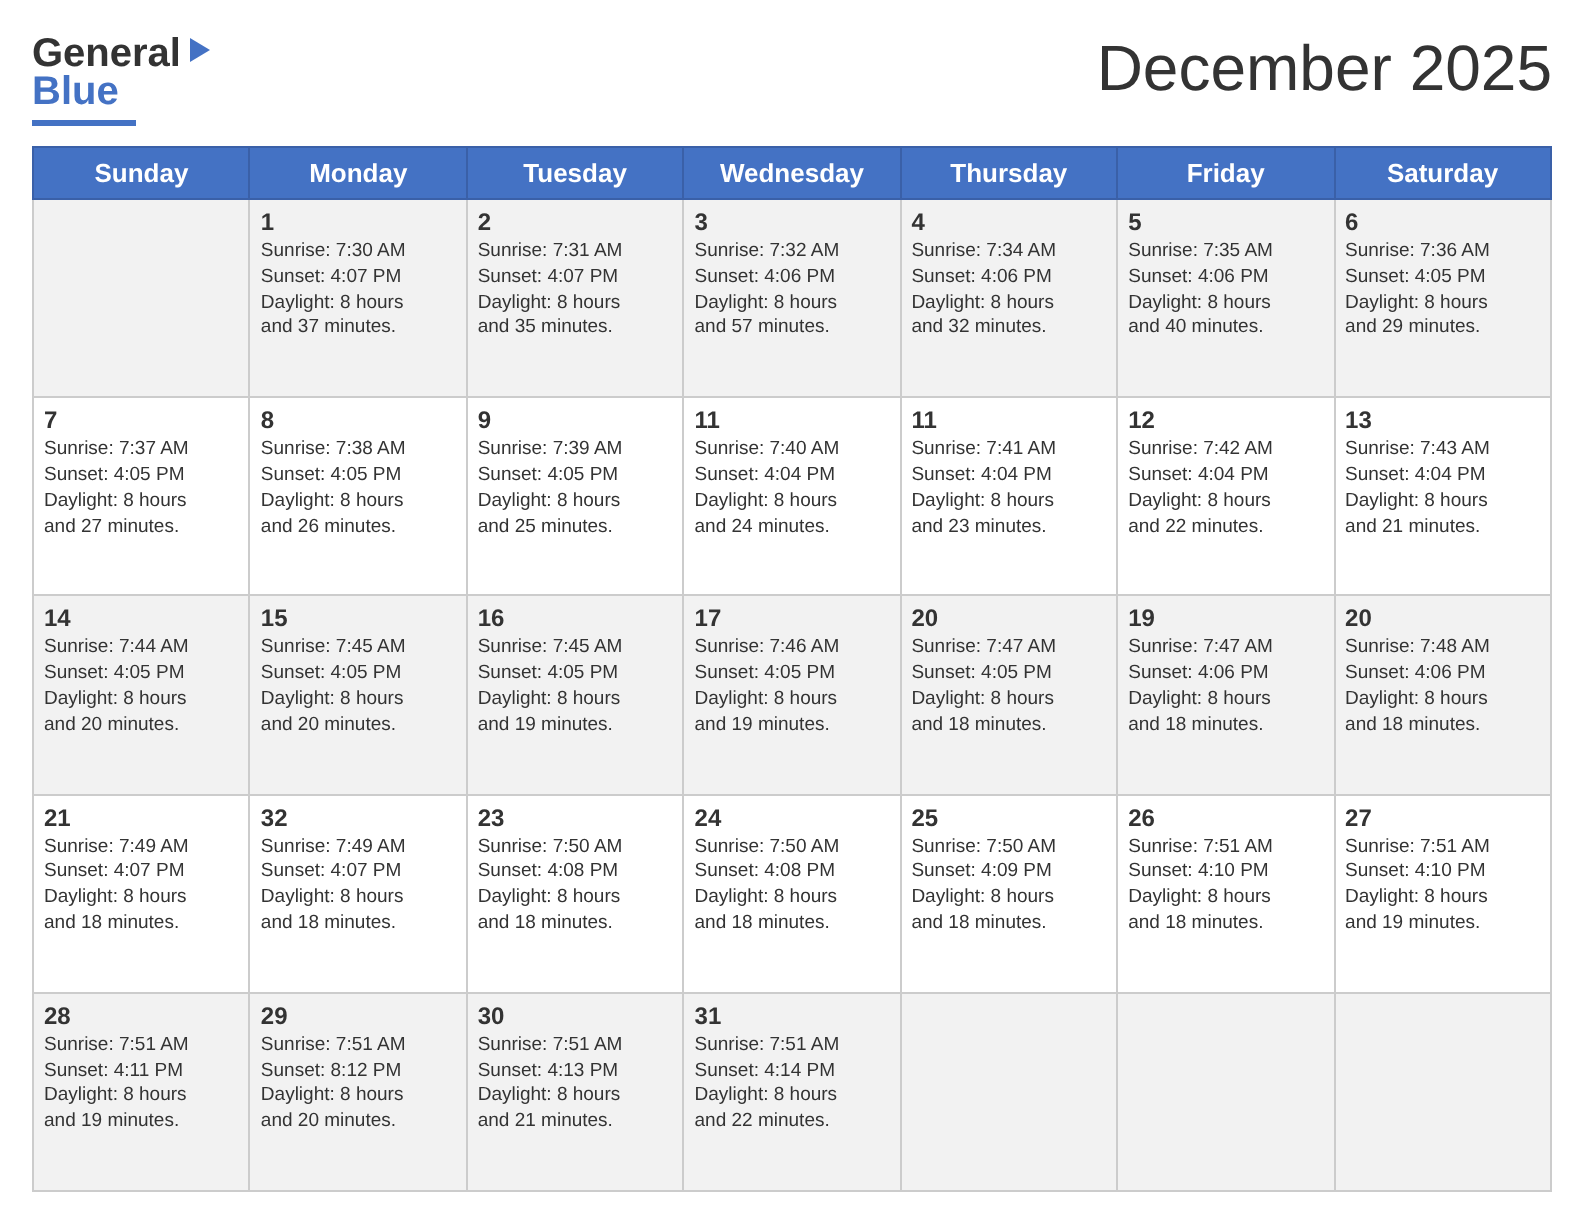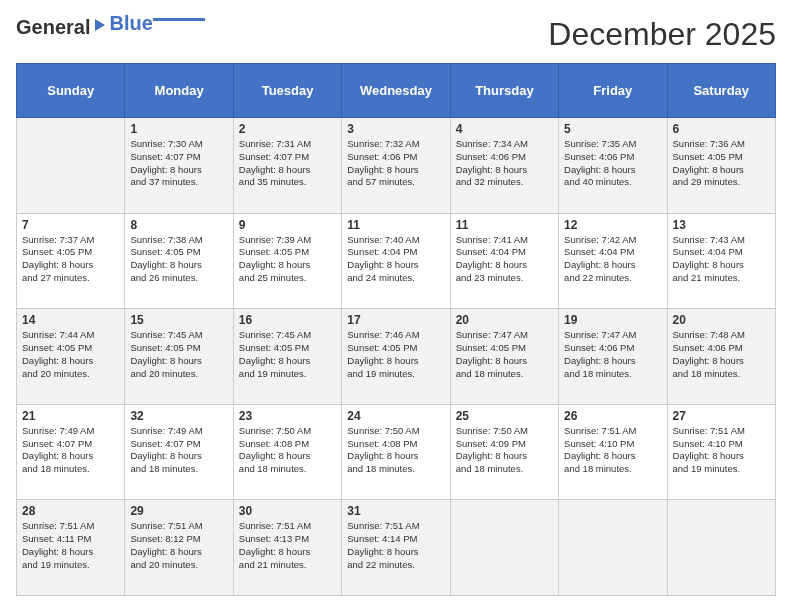--- a/index.html
+++ b/index.html
@@ -18,21 +18,21 @@
       flex-direction: column;
     }
     .header {
       display: flex;
       justify-content: space-between;
       align-items: flex-start;
       margin-bottom: 10px;
     }
     .logo {
       display: flex;
-      flex-direction: row;
+      flex-direction: column;
       align-items: flex-start;
     }
     .title-block {
       text-align: right;
     }
     .month-title {
       font-size: 32px;
       font-weight: normal;
       color: #333;
     }
@@ -45,21 +45,21 @@
       border: 1px solid #ccc;
       border-collapse: collapse;
       width: 100%;
       table-layout: fixed;
     }
     .calendar th {
       background: #4472c4;
       color: #fff;
       text-align: center;
       font-size: 13px;
-      padding: 19px 2px;
+      padding: 5px 2px;
       border: 1px solid #3a60a8;
     }
     .calendar td {
       border: 1px solid #ccc;
       vertical-align: top;
       padding: 4px 4px 4px 5px;
       font-size: 10px;
       color: #333;
       height: 88px;
     }

